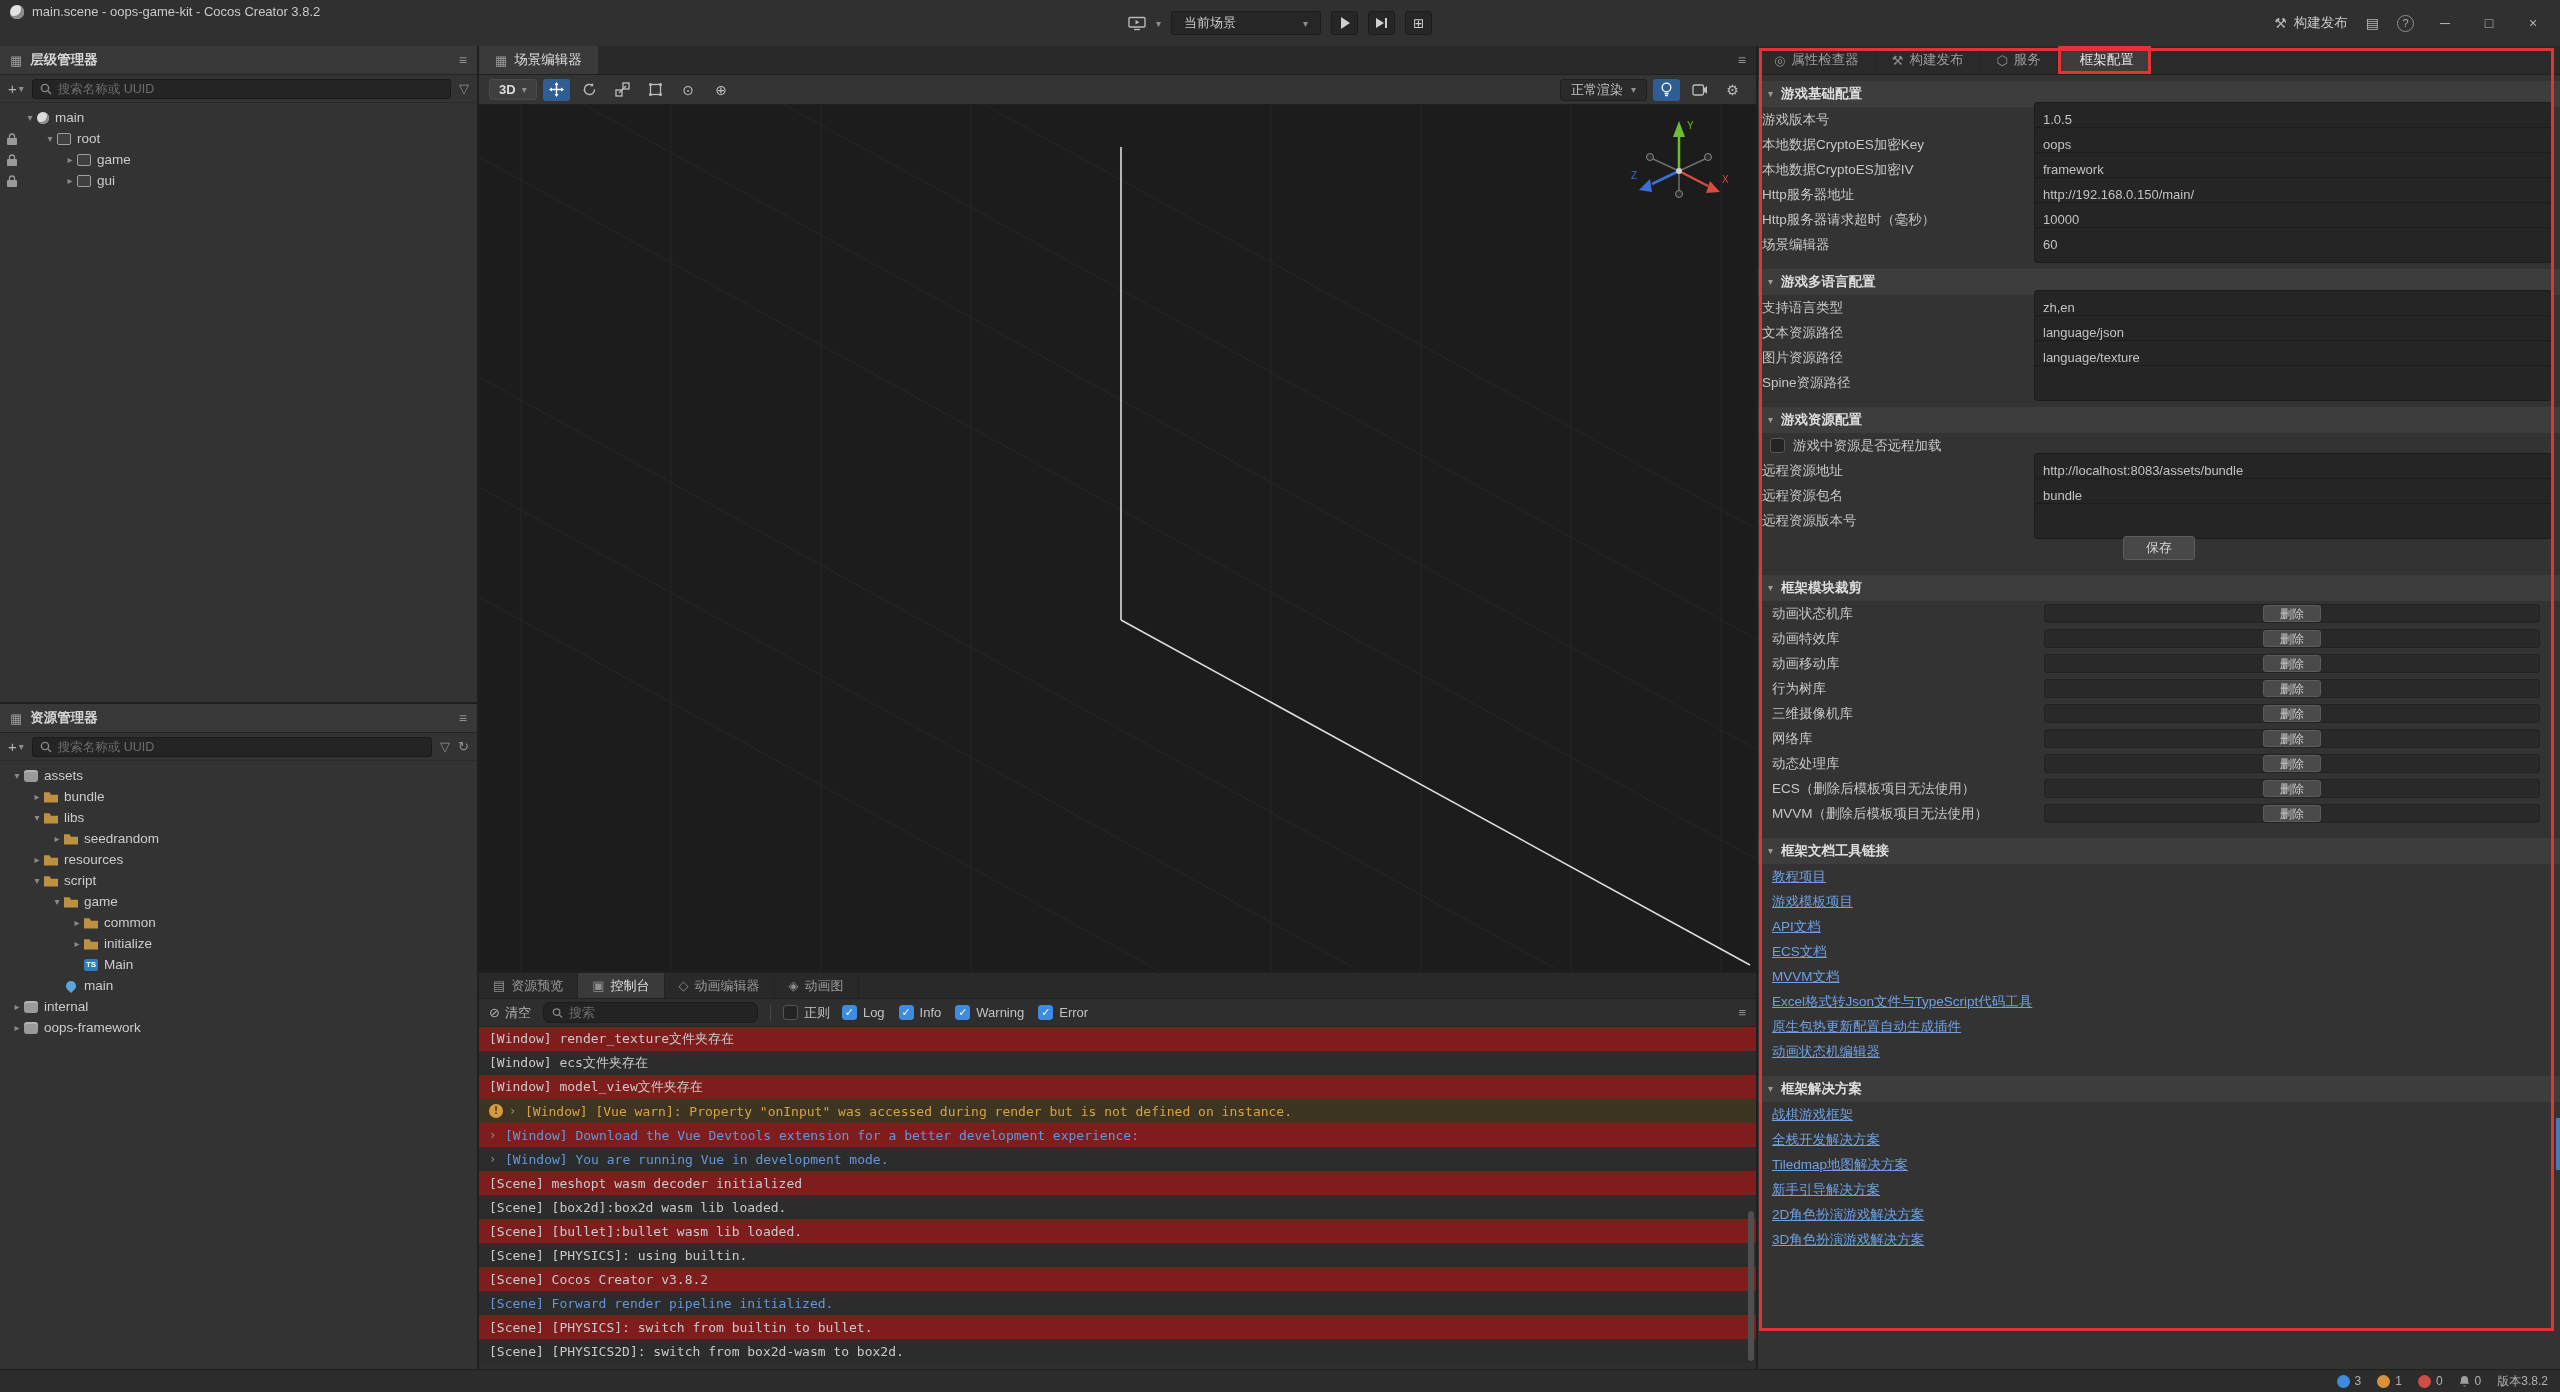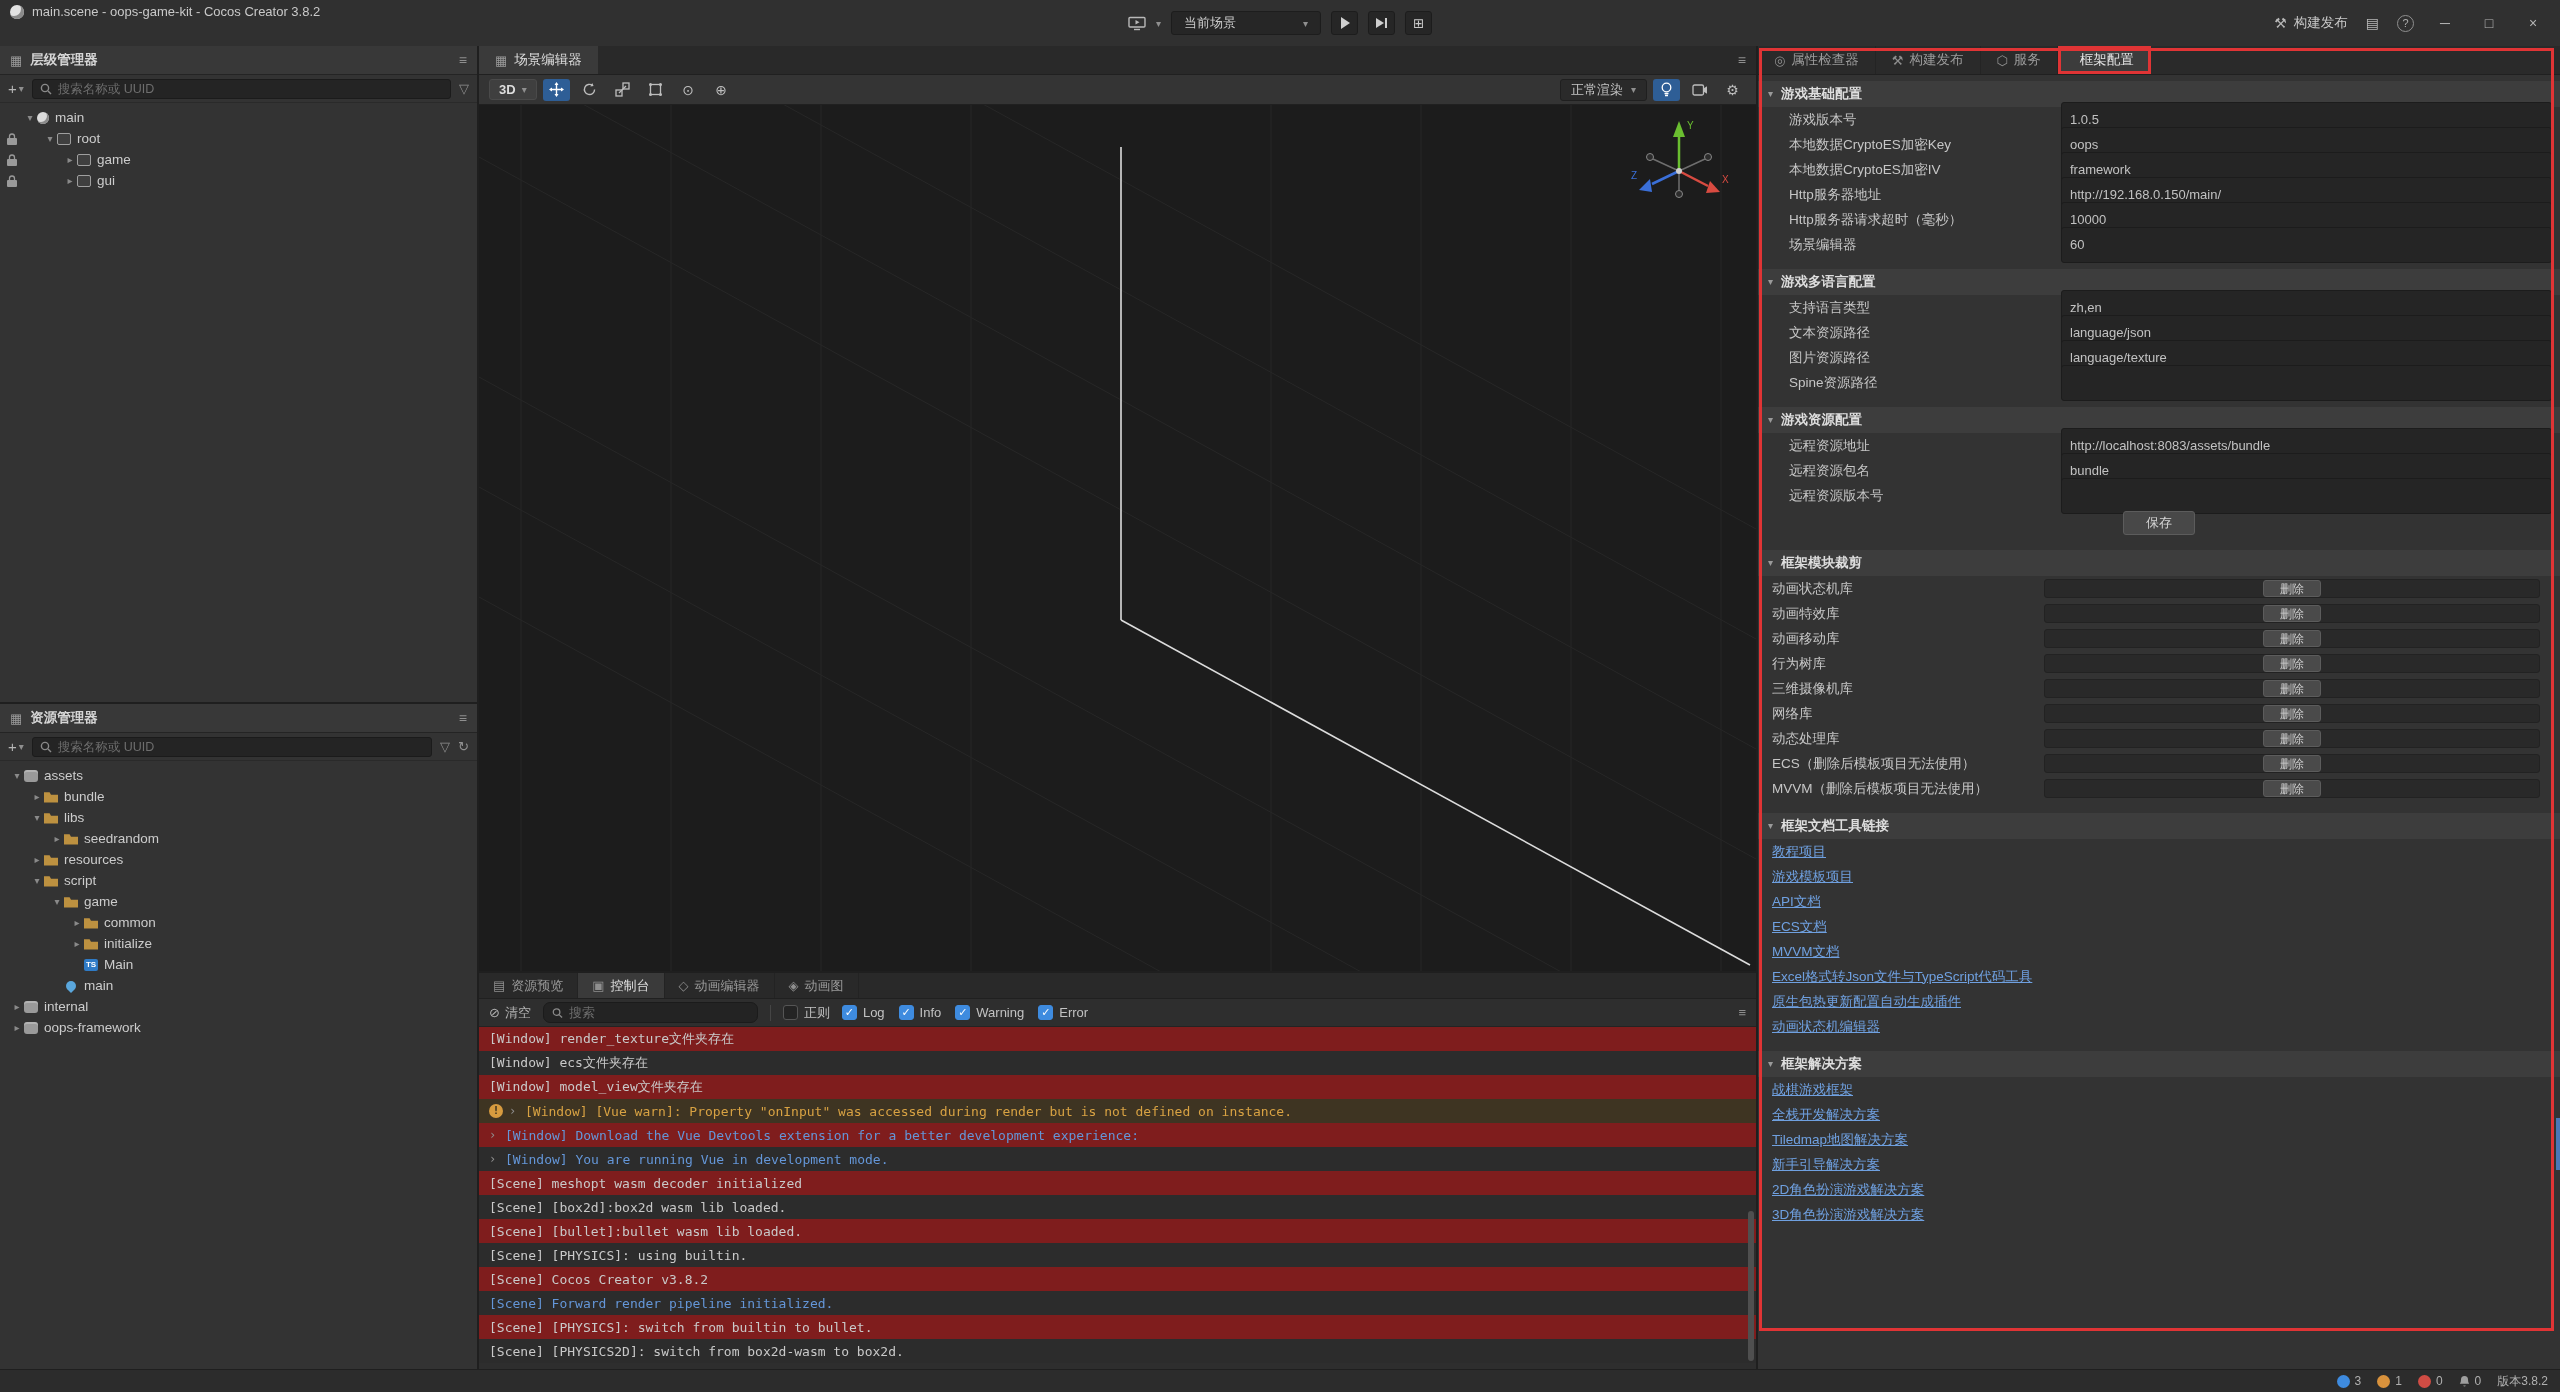--- a/index.html
+++ b/index.html
@@ -106,21 +106,21 @@
   .ic-build-icon::before{content:"⚒"}
   .ic-service-icon::before{content:"⬡"}
   .ic-preview-icon::before{content:"▤"}
   .ic-console-icon::before{content:"▣"}
   .ic-anim-editor-icon::before{content:"◇"}
   .ic-anim-graph-icon::before{content:"◈"}
   .insp-body{flex:1;overflow:hidden;padding-top:6px;position:relative}
   .insp-section-header{height:26px;line-height:26px;background:#3d3d3d;color:#dedede;font-weight:bold;padding-left:10px;font-size:13.5px;margin-top:12px;display:flex;align-items:center;gap:8px}
   .insp-section-header:first-child{margin-top:0}
   .sec-caret{color:#9a9a9a;font-size:10px;font-weight:normal}
-  .insp-row{display:flex;align-items:center;height:25px;padding:0 8px 0 31px}
+  .insp-row{display:flex;align-items:center;height:25px;padding:0 8px 0 4px}
   .insp-label{flex:0 0 272px;font-size:13.5px;color:#c6c6c6;white-space:nowrap;overflow:hidden}
   .insp-input{flex:1;height:36px;background:#252525;border:1px solid #1c1c1c;border-radius:3px;color:#c2c2c2;font-size:13px;padding:0 8px;outline:none}
   .mod-row{display:flex;align-items:center;height:25px;padding:0 20px 0 14px}
   .mod-strip{flex:1;height:19px;background:#292929;border:1px solid #222;border-radius:3px;display:flex;align-items:center;justify-content:center}
   .del-btn{height:17px;padding:0 16px;background:#4a4a4a;border:1px solid #5c5c5c;border-radius:3px;color:#cfcfcf;font-size:12px;line-height:14px;cursor:pointer}
   .note-line{padding-left:14px;font-size:13.5px;color:#c6c6c6;line-height:20px;white-space:nowrap;overflow:hidden}
   .link-row{height:25px;display:flex;align-items:center;padding-left:14px}
   .insp-link{color:#6fa0e0;font-size:13.5px;text-decoration:underline;cursor:pointer}
   .insp-check-row{display:flex;align-items:center;height:25px;padding-left:12px;gap:8px}
   .check-label{font-size:13.5px;color:#c6c6c6}
@@ -675,20 +675,24 @@
         <div class="insp-row even">
           <span class="insp-label">Spine资源路径</span>
           <input type="text" class="insp-input" style="">
         </div>
       </div>
 
     <div class="insp-section-header">
       <span class="sec-caret">▾</span>
       <span>游戏资源配置</span>
     </div>
+    <div class="insp-check-row">
+      <span class="cb"></span>
+      <span class="check-label">游戏中资源是否远程加载</span>
+    </div>
     <div>
 
     <div class="insp-row odd">
           <span class="insp-label">远程资源地址</span>
           <input type="text" class="insp-input" value="http://localhost:8083/assets/bundle" style="">
         </div>
         <div class="insp-row even">
           <span class="insp-label">远程资源包名</span>
           <input type="text" class="insp-input" value="bundle" style="">
         </div>

